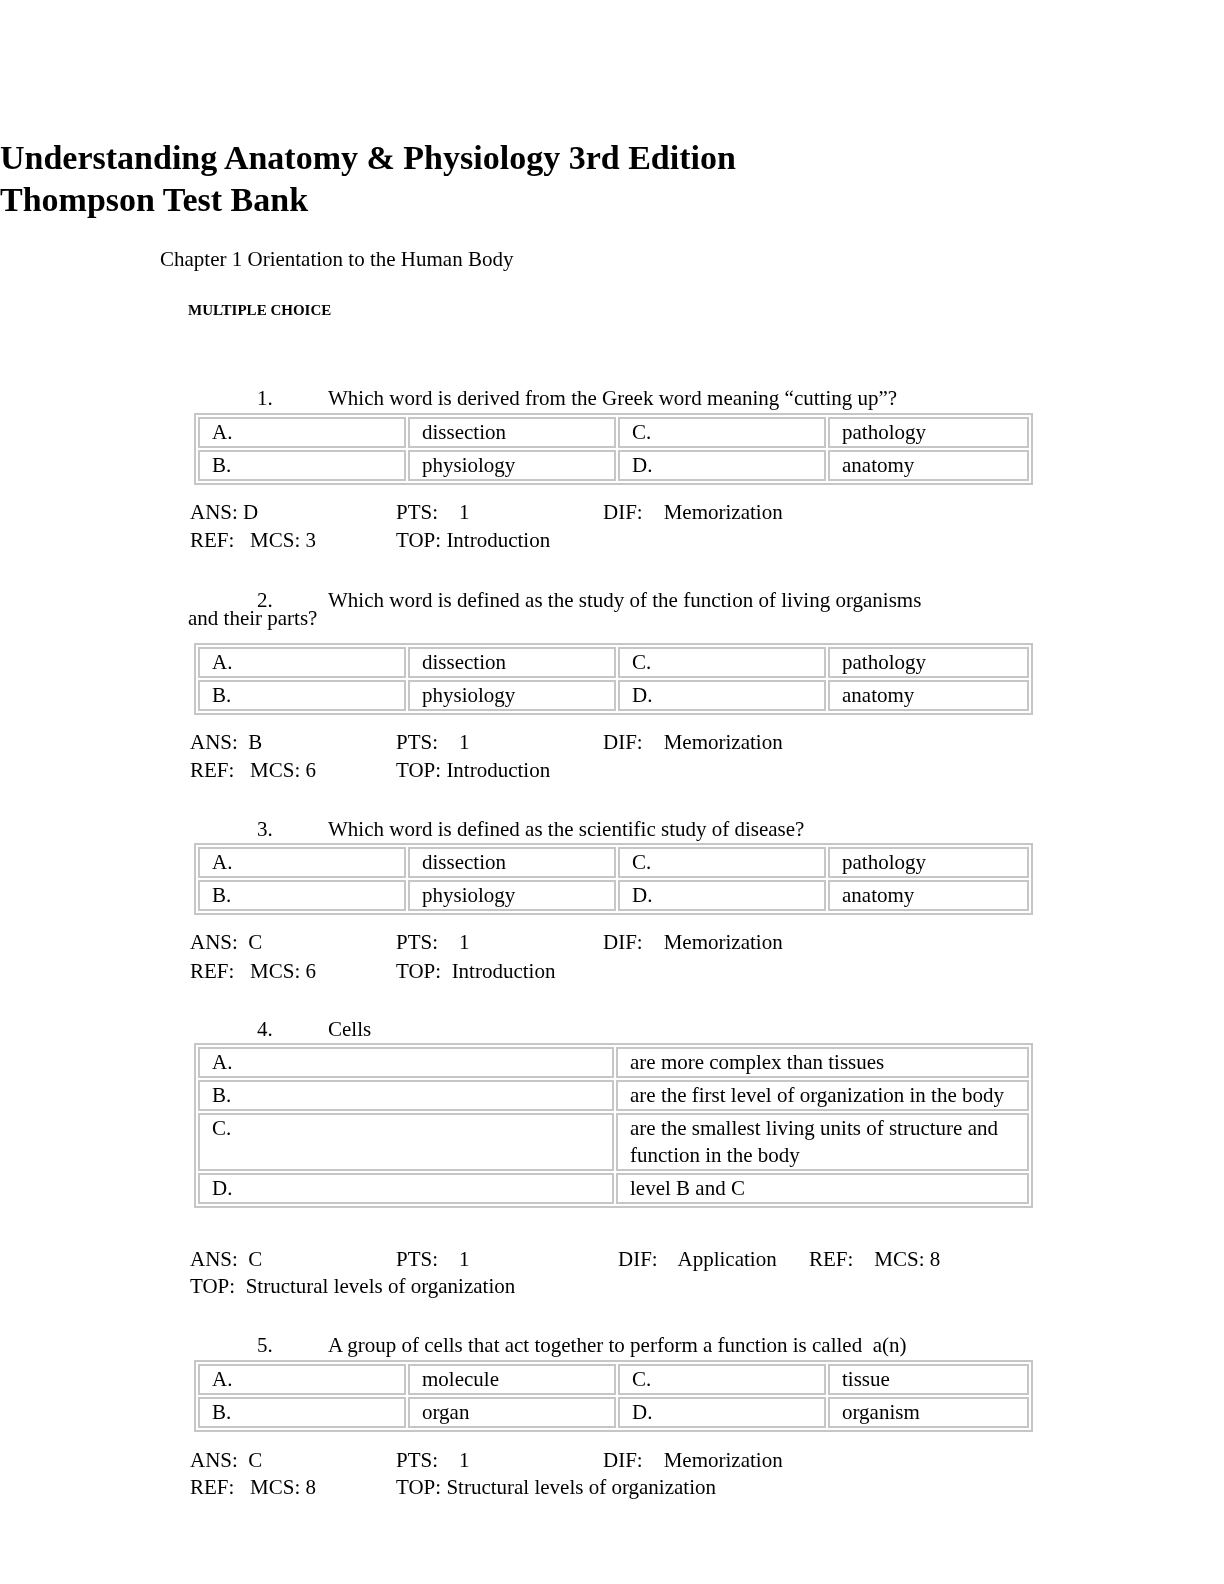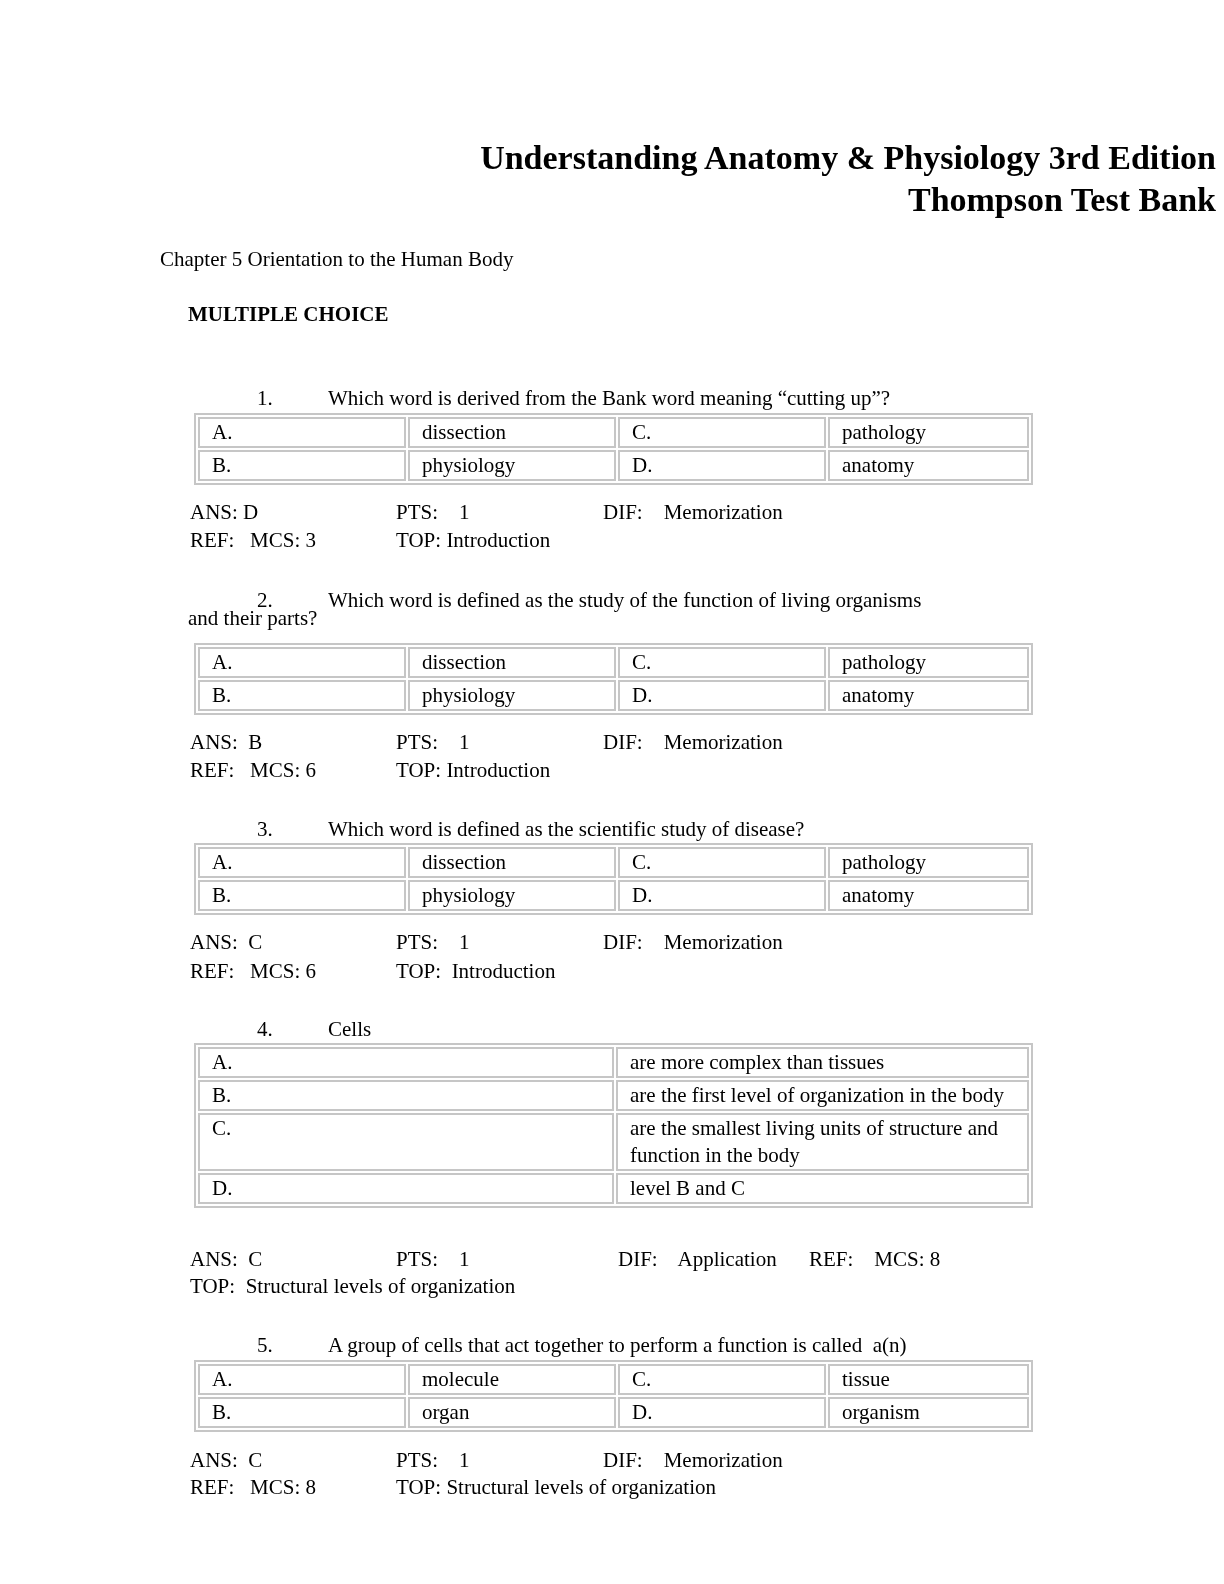--- a/index.html
+++ b/index.html
@@ -1,42 +1,42 @@
 <!DOCTYPE html>
 <html><head>
 <meta charset="utf-8">
 <style>
   html, body { margin:0; padding:0; background:#ffffff; }
   body { width:1224px; height:1584px; position:relative; overflow:hidden;
          font-family:"Liberation Serif", "DejaVu Serif", serif; color:#000; }
-  .title { position:absolute; left:0; width:1216px; text-align:right; font-weight:bold; font-size:34px; line-height:42px; }
+  .title { position:absolute; left:0; width:1216px; text-align:left; font-weight:bold; font-size:34px; line-height:42px; }
   .t1 { top:137px; }
   .t2 { top:179px; }
   .chapter { position:absolute; left:160px; top:247px; font-size:21px; }
-  .section { position:absolute; left:188px; top:302px; font-size:21px; font-weight:bold;text-align:center; }
+  .section { position:absolute; left:188px; top:302px; font-size:15px; font-weight:bold;text-align:center; }
   .qline { position:absolute; font-size:21px; white-space:nowrap; line-height:24px; }
   .qnum { position:absolute; left:257px; }
   .qtext { position:absolute; left:328px; }
   .qcont { position:absolute; left:188px; }
   table.opts { position:absolute; left:194px; width:839px; border-collapse:separate; border-spacing:2px;
                border:2px solid #c6c6c6; font-size:21px; }
   table.opts td { border:2px solid #c6c6c6; padding:0 12px; vertical-align:top; line-height:27px; height:27px; }
   .meta { position:absolute; font-size:21px; white-space:nowrap; line-height:28px;text-align:center; }
 </style>
 </head>
 <body>
 
 <div class="title t1">Understanding Anatomy &amp; Physiology 3rd Edition</div>
 <div class="title t2">Thompson Test Bank</div>
-<div class="chapter">Chapter 5 Orientation to the Human Body</div>
+<div class="chapter">Chapter 1 Orientation to the Human Body</div>
 <div class="section">MULTIPLE CHOICE</div>
 
 <div>
   <div class="qline qnum" style="top:386px">1.</div>
-  <div class="qline qtext" style="top:386px">Which word is derived from the Bank word meaning “cutting  up”?</div>
+  <div class="qline qtext" style="top:386px">Which word is derived from the Greek word meaning “cutting  up”?</div>
   <table class="opts" style="top:413px">
     <colgroup>
         <col style="width:208px">
         <col style="width:208px">
         <col style="width:208px">
         <col>
       </colgroup>
     <tbody>
         <tr>
       <td>A.</td>

